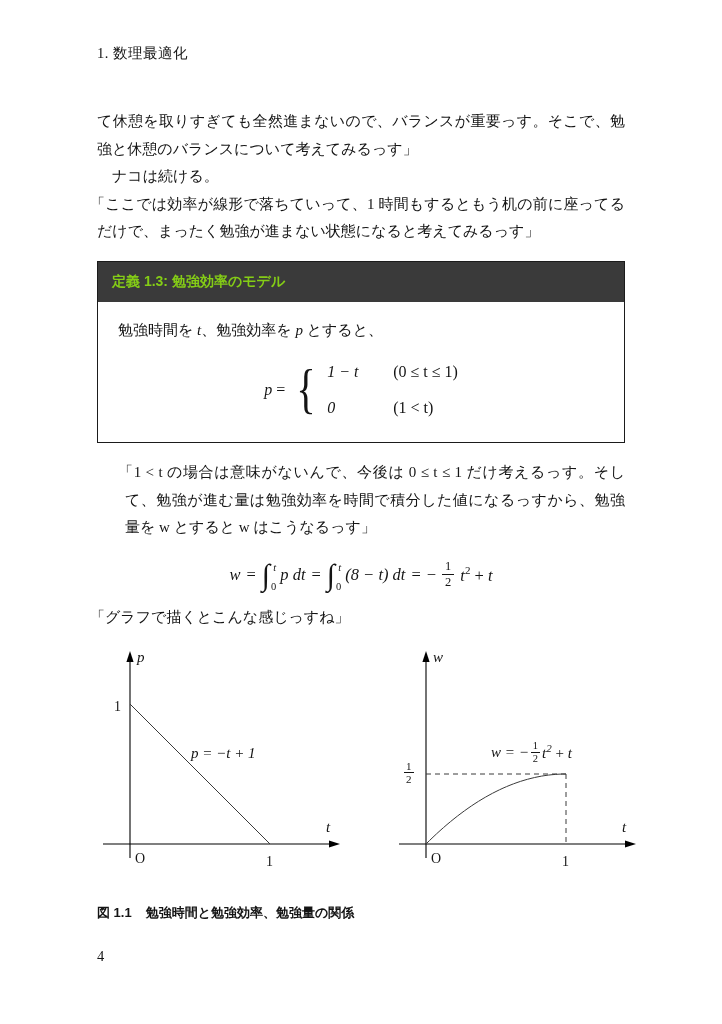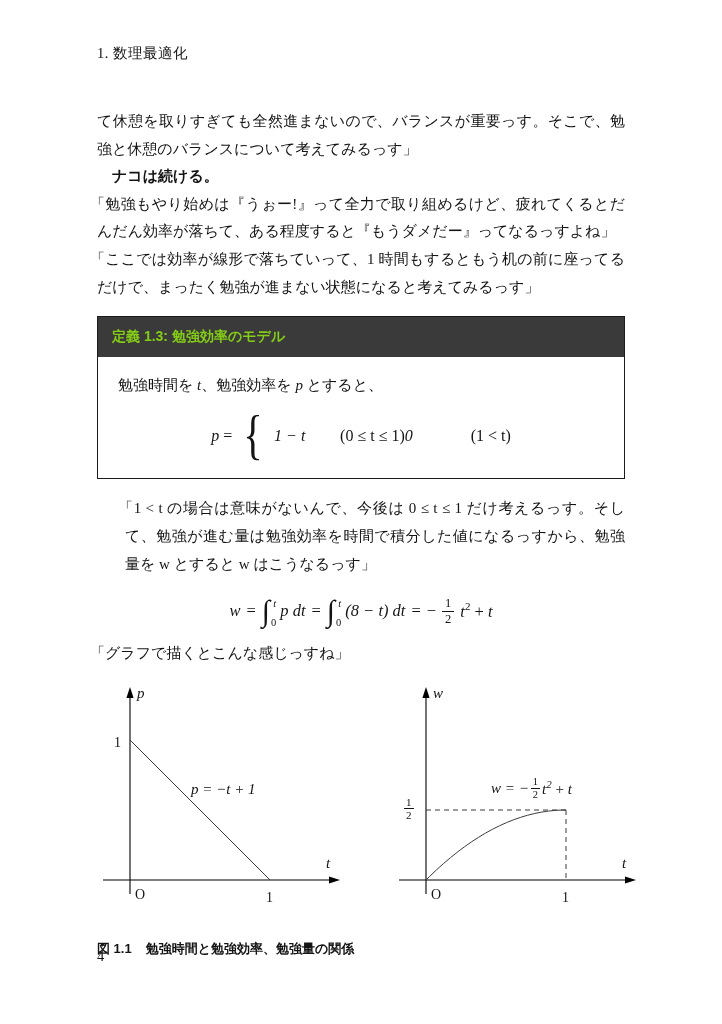--- a/index.html
+++ b/index.html
@@ -6,36 +6,36 @@
   html,body { background:#ffffff; }
   body {
     width:722px; height:1024px; position:relative; overflow:hidden;
     font-family:"Liberation Serif","DejaVu Serif",serif; color:#141414;
     margin:0 auto;
   }
   .page { padding:44px 97px 0 97px; position:relative; }
   .chapter-header { font-size:14.5px; letter-spacing:0.5px; }
   .body-text { margin-top:45px; font-size:15px; line-height:1.84; text-align:justify; }
   p.para { margin:0; }
-  p.indent { text-indent:1em;font-weight:bold; }
+  p.indent { text-indent:1em; }
   p.quote { text-indent:-7px; }
   .mi { font-style:italic; }
 
   
   .def-box { margin-top:15px; border:1.6px solid #1b1b1b; }
   .def-box-header {
     background:#3a3a3a; color:#84cc16; font-weight:bold;
     font-family:"Liberation Sans","DejaVu Sans",sans-serif;
     font-size:14px; padding:7px 14px;
   }
   .def-box-body { padding:15px 20px 20px 20px; font-size:15px; }
   .cases { display:flex; justify-content:center; align-items:center; margin-top:13px; font-size:16px; }
   .cases .lhs { margin-right:8px; }
   .brace { font-size:54px; font-weight:300; line-height:0.85; margin-right:8px; transform:scaleX(0.75); color:#141414; }
-  .case-rows { display:flex; flex-direction:row; gap:0; }
+  .case-rows { display:flex; flex-direction:column; gap:6px; }
   .case-row { display:flex; align-items:baseline; }
   .case-val { min-width:52px; font-style:italic; }
   .case-cond { margin-left:14px; }
 
   
   .w-formula { display:flex; justify-content:center; align-items:center; margin:16px 0 12px 0; font-size:16.5px; }
   .w-formula > span { margin:0 3px; }
   .int-group { display:inline-flex; align-items:center; margin:0 1px; }
   .int-sym { font-size:30px; line-height:1; }
   .limits { display:inline-flex; flex-direction:column; justify-content:space-between; height:34px; font-size:10.5px; margin-left:1px; margin-right:4px; }
@@ -66,21 +66,20 @@
 </head>
 <body>
 
 <div class="page">
 
   <div class="chapter-header">1. 数理最適化</div>
 
   <div class="body-text">
     <p class="para">て休憩を取りすぎても全然進まないので、バランスが重要っす。そこで、勉強と休憩のバランスについて考えてみるっす」</p>
     <p class="para indent">ナコは続ける。</p>
-    <p class="para quote">「勉強もやり始めは『うぉー!』って全力で取り組めるけど、疲れてくるとだんだん効率が落ちて、ある程度すると『もうダメだー』ってなるっすよね」</p>
     <p class="para quote">「ここでは効率が線形で落ちていって、1 時間もするともう机の前に座ってるだけで、まったく勉強が進まない状態になると考えてみるっす」</p>
 
     <div class="def-box">
       <div class="def-box-header">
         <span>定義 1.3: 勉強効率のモデル</span>
       </div>
       <div class="def-box-body">
         <div>
           <span>勉強時間を </span><span class="mi">t</span><span>、勉強効率を </span><span class="mi">p</span><span> とすると、</span>
         </div>

